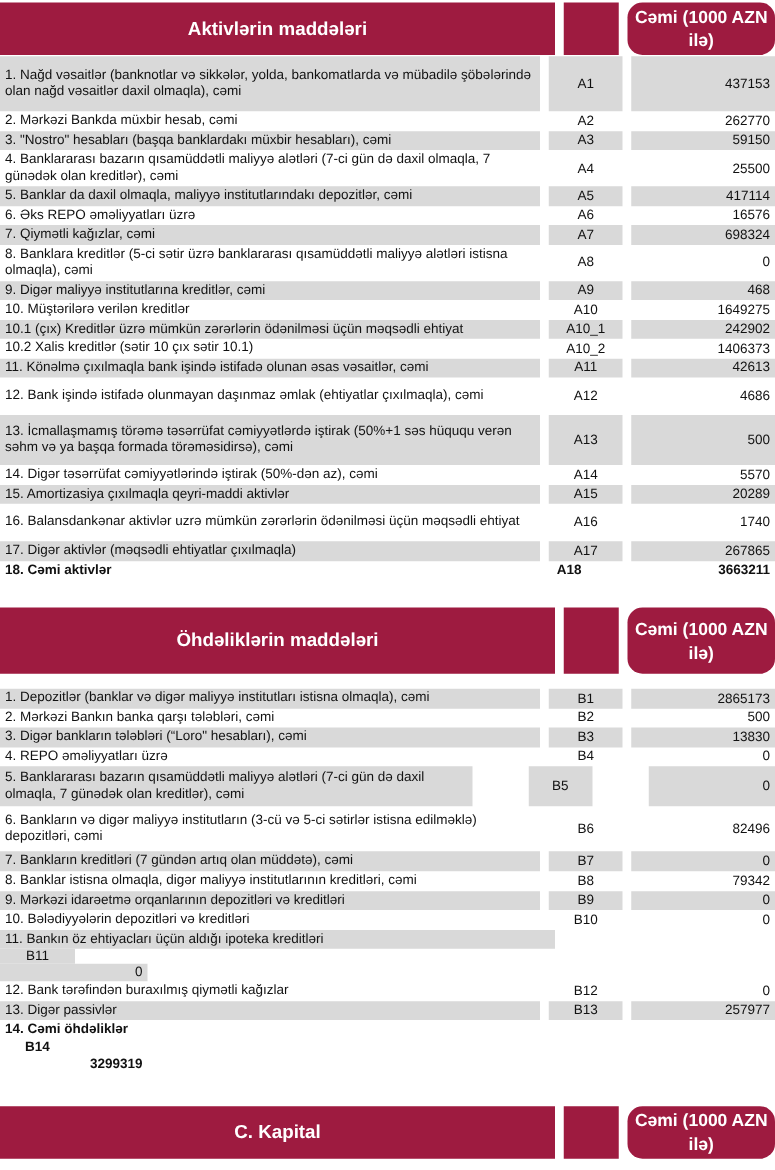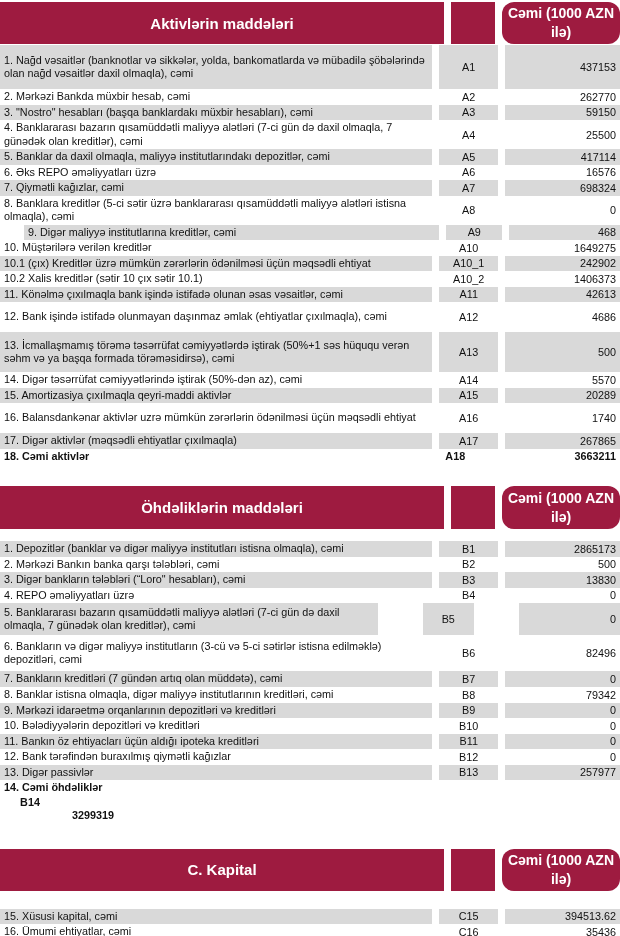--- a/index.html
+++ b/index.html
@@ -110,21 +110,21 @@
         <div class="c-code">A7</div>
         <div class="c-val">698324</div>
       </div>
       <div class="row" style="min-height: 29px;">
         <div class="c-desc">
           <div>8. Banklara kreditlər (5-ci sətir üzrə banklararası qısamüddətli maliyyə alətləri istisna olmaqla), cəmi</div>
         </div>
         <div class="c-code">A8</div>
         <div class="c-val">0</div>
       </div>
-      <div class="row shade" style="min-height: 14px; padding-left: 24px;">
+      <div class="row shade" style="min-height: 14px;">
         <div class="c-desc">
           <div>9. Digər maliyyə institutlarına kreditlər, cəmi</div>
         </div>
         <div class="c-code">A9</div>
         <div class="c-val">468</div>
       </div>
       <div class="row" style="min-height: 14px;">
         <div class="c-desc">
           <div>10. Müştərilərə verilən kreditlər</div>
         </div>
@@ -197,21 +197,21 @@
       <div class="row bold vbold" style="min-height: 15px; gap: 25px;">
         <div class="c-desc">
           <div>18. Cəmi aktivlər</div>
         </div>
         <div class="c-code">A18</div>
         <div class="c-val">3663211</div>
       </div>
     </section>
     <div class="spacer" style="height: 22px;"></div>
     <section>
-      <div class="hdr-row" style="height: 43px;">
+      <div class="hdr-row" style="height: 53px;">
         <div class="hdr-desc">Öhdəliklərin maddələri</div>
         <div class="hdr-code"></div>
         <div class="hdr-val">Cəmi (1000 AZN ilə)</div>
       </div>
       <div class="spacer" style="height: 12px;"></div>
       <div class="row shade" style="min-height: 15px;">
         <div class="c-desc">
           <div>1. Depozitlər (banklar və digər maliyyə institutları istisna olmaqla), cəmi</div>
         </div>
         <div class="c-code">B1</div>
@@ -273,21 +273,21 @@
         <div class="c-code">B9</div>
         <div class="c-val">0</div>
       </div>
       <div class="row" style="min-height: 15px;">
         <div class="c-desc">
           <div>10. Bələdiyyələrin depozitləri və kreditləri</div>
         </div>
         <div class="c-code">B10</div>
         <div class="c-val">0</div>
       </div>
-      <div class="row shade" style="min-height: 15px;">
+      <div class="row shade" style="min-height: 15px; flex-direction: column;">
         <div class="c-desc">
           <div>11. Bankın öz ehtiyacları üçün aldığı ipoteka kreditləri</div>
         </div>
         <div class="c-code">B11</div>
         <div class="c-val">0</div>
       </div>
       <div class="row" style="min-height: 15px;">
         <div class="c-desc">
           <div>12. Bank tərəfindən buraxılmış qiymətli kağızlar</div>
         </div>

